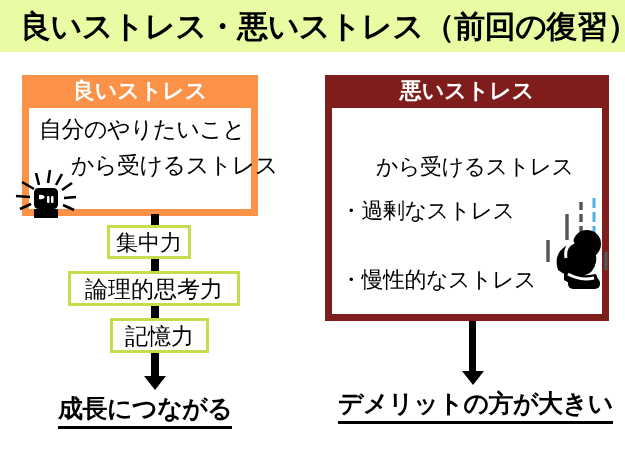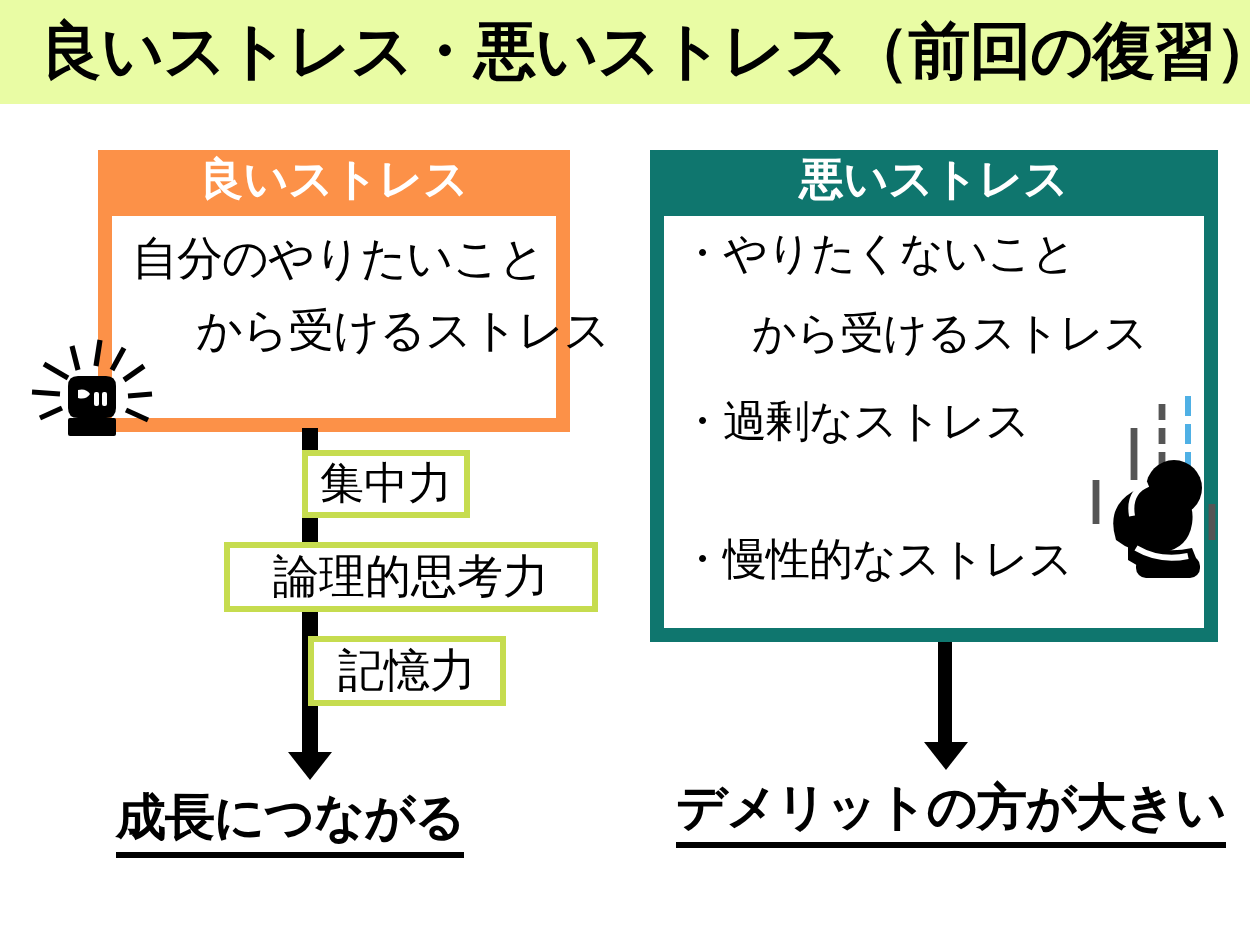--- a/index.html
+++ b/index.html
@@ -47,28 +47,27 @@
   .cat-box {
     position: absolute;
     box-sizing: border-box;
   }
   .cat-box.good {
     left: 22px;
     top: 75px;
     width: 236px;
     height: 141px;
     background: #fc9148;
-    margin-left: 27px;
   }
   .cat-box.bad {
     left: 325px;
     top: 75px;
     width: 284px;
     height: 246px;
-    background: #0f766e;
+    background: #7f1d1d;
   }
   .cat-header {
     position: absolute;
     left: 0;
     top: 0;
     width: 100%;
     height: 32px;
     line-height: 32px;
     text-align: center;
     color: #ffffff;
@@ -106,24 +105,23 @@
   .chip {
     position: absolute;
     box-sizing: border-box;
     background: #ffffff;
     border: 3px solid #c6dc4f;
     text-align: center;
     color: #000000;
     font-weight: normal;
     white-space: nowrap;
     z-index: 3;
-    margin-left: 44px;
   }
   .chip-1 { left: 107px; top: 225px; width: 84px;  height: 34px; line-height: 29px; font-size: 22px; }
-  .chip-2 { left: 68px;  top: 271px; width: 187px; height: 35px; line-height: 30px; font-size: 23px; }
+  .chip-2 { left: 68px;  top: 271px; width: 172px; height: 35px; line-height: 30px; font-size: 23px; }
   .chip-3 { left: 110px; top: 318px; width: 99px;  height: 35px; line-height: 30px; font-size: 23px; }
 
   
   .arrow-stem {
     position: absolute;
     background: #000000;
     z-index: 1;
   }
   .arrow-head {
     position: absolute;
@@ -212,21 +210,20 @@
         <path d="M33 32 q4 -1 6 2 q-2 3 -6 2 z"></path>
         <rect x="41" y="33" width="2.5" height="7" rx="1"></rect>
         <rect x="45" y="33" width="2.5" height="7" rx="1"></rect>
       </g>
     </svg>
   </div>
 
   <div class="cat-box bad">
     <div class="cat-header">悪いストレス</div>
     <div class="cat-inner">
-      <div class="line bad-l1">・やりたくないこと</div>
       <div class="line bad-l2">から受けるストレス</div>
       <div class="line bad-l3">・過剰なストレス</div>
       <div class="line bad-l4">・慢性的なストレス</div>
     </div>
   </div>
 
   <div class="person-wrap">
     <svg width="80" height="108" viewBox="0 0 80 108" xmlns="http://www.w3.org/2000/svg">
       <g stroke="#555555" stroke-width="3.4" stroke-linecap="butt">
         <line x1="14" y1="44" x2="14" y2="66"></line>

